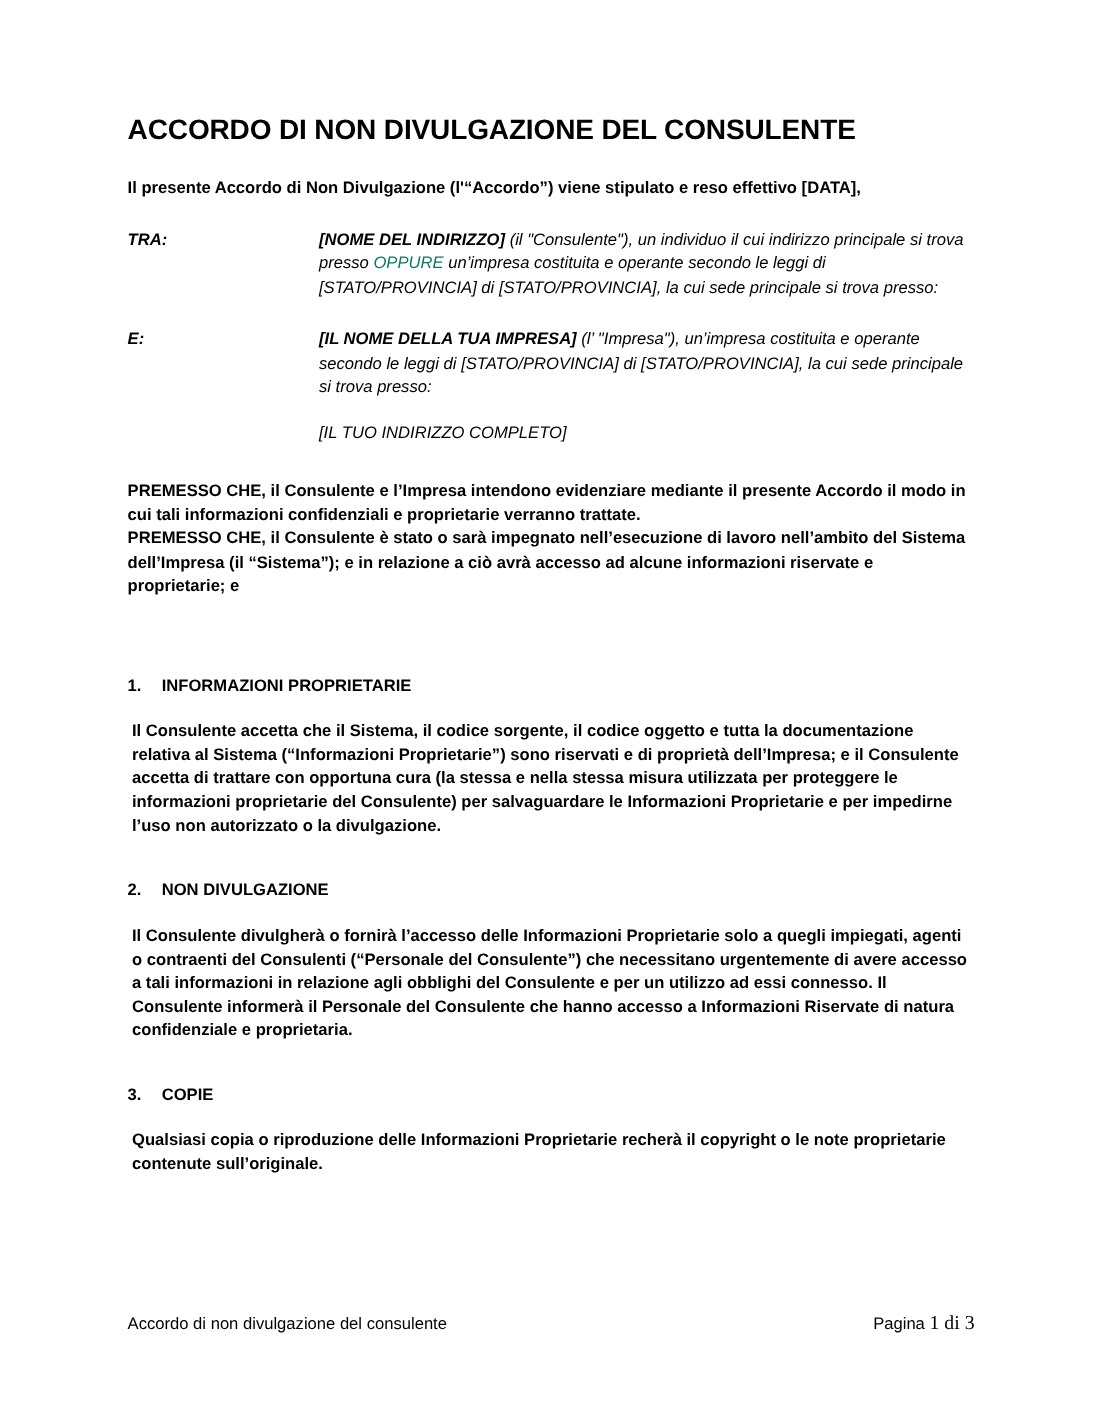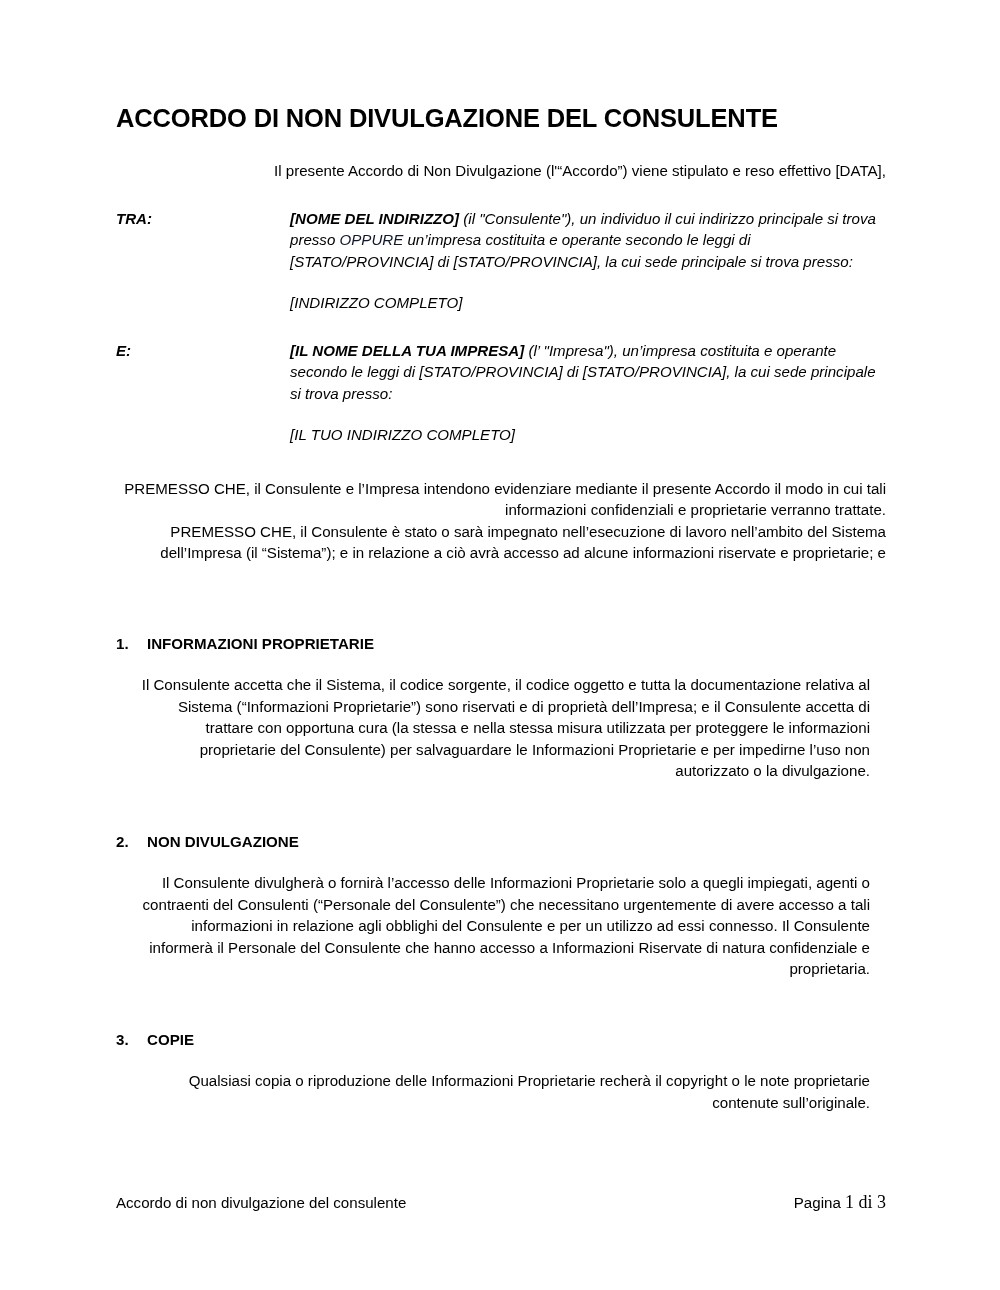--- a/index.html
+++ b/index.html
@@ -41,21 +41,22 @@
     line-height: 1.15;
     margin: 0 0 27px 0;
     white-space: nowrap;
   }
 
   
   .para {
     font-size: 15.1px;
     line-height: 21.5px;
     margin: 0;
-    text-align: right;
+    text-align: left;
+    font-weight: bold;
   }
 
   .intro {
     margin-bottom: 26px;
   }
 
   
   .party-block {
     display: flex;
     align-items: flex-start;
@@ -75,42 +76,42 @@
     max-width: 596px;
   }
   .party-body .addr {
     margin-top: 20px;
   }
 
   .gap-tra-e { height: 26px; }
   .gap-after-parties { height: 32px; }
 
   .strong { font-weight: bold; }
-  .highlight-or { color: #0f172a; }
+  .highlight-or { color: #0f766e; }
 
   
   .recital { margin-bottom: 21px; }
   .recital.last { margin-bottom: 0; }
   .gap-before-pertanto { height: 22px; }
   .gap-after-pertanto { height: 26px; }
 
   
   .section { margin-bottom: 0; }
   .section-heading {
     display: flex;
     font-size: 15.1px;
     font-weight: bold;
     line-height: 21.5px;
     margin: 0 0 20px 0;
   }
   .section-num {
     flex: 0 0 31px;
   }
   .section-title { flex: 1 1 auto; }
-  .section-body { margin: 16px; }
+  .section-body { margin: 4px; }
   .gap-between-sections { height: 33px; }
 
   
   .footer {
     position: absolute;
     left: 116px;
     top: 1192px;
     width: 770px;
     display: flex;
     justify-content: space-between;
@@ -133,21 +134,20 @@
   <div class="content">
 
     <h1 class="doc-title">ACCORDO DI NON DIVULGAZIONE DEL CONSULENTE</h1>
 
     <p class="para intro">Il presente Accordo di Non Divulgazione (l'“Accordo”) viene stipulato e reso effettivo [DATA],</p>
 
     <div class="party-block">
       <div class="party-label">TRA:</div>
       <div class="party-body">
         <div><span class="strong">[NOME DEL INDIRIZZO]</span><span> (il "Consulente"), un individuo il cui indirizzo principale si trova presso </span><span class="highlight-or">OPPURE</span><span> un’impresa costituita e operante secondo le leggi di [STATO/PROVINCIA] di [STATO/PROVINCIA], la cui sede principale si trova presso:</span></div>
-        <div class="addr">[INDIRIZZO COMPLETO]</div>
       </div>
     </div>
 
     <div class="gap-tra-e"></div>
 
     <div class="party-block">
       <div class="party-label">E:</div>
       <div class="party-body">
         <div><span class="strong">[IL NOME DELLA TUA IMPRESA]</span><span> (l’ "Impresa"), un’impresa costituita e operante secondo le leggi di [STATO/PROVINCIA] di [STATO/PROVINCIA], la cui sede principale si trova presso:</span></div>
         <div class="addr">[IL TUO INDIRIZZO COMPLETO]</div>

